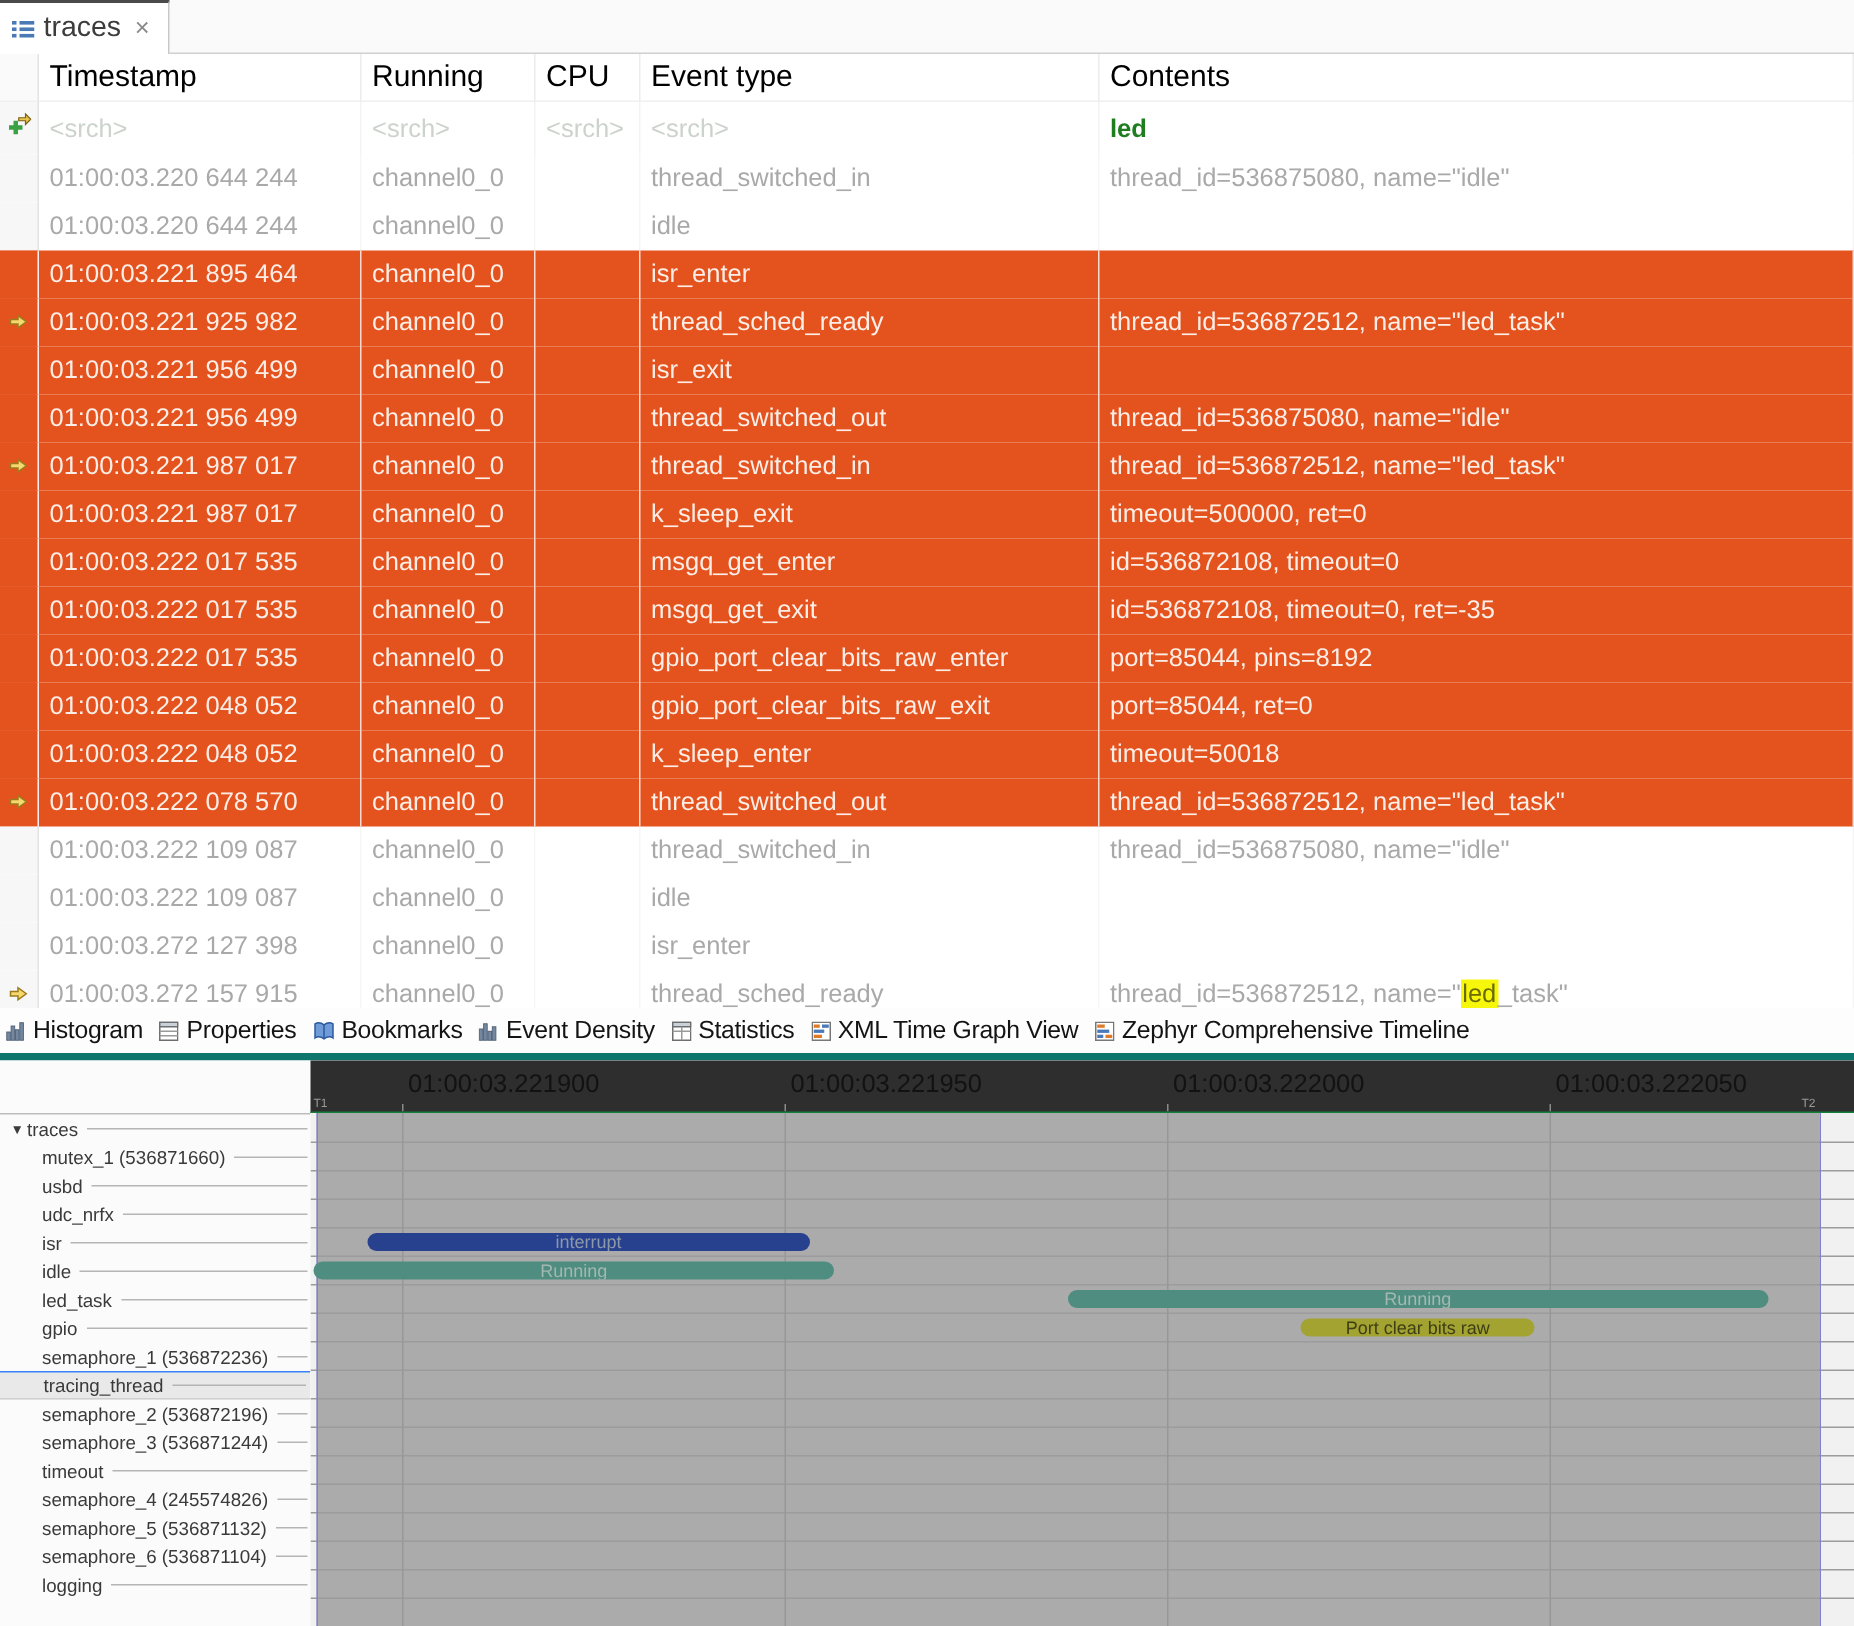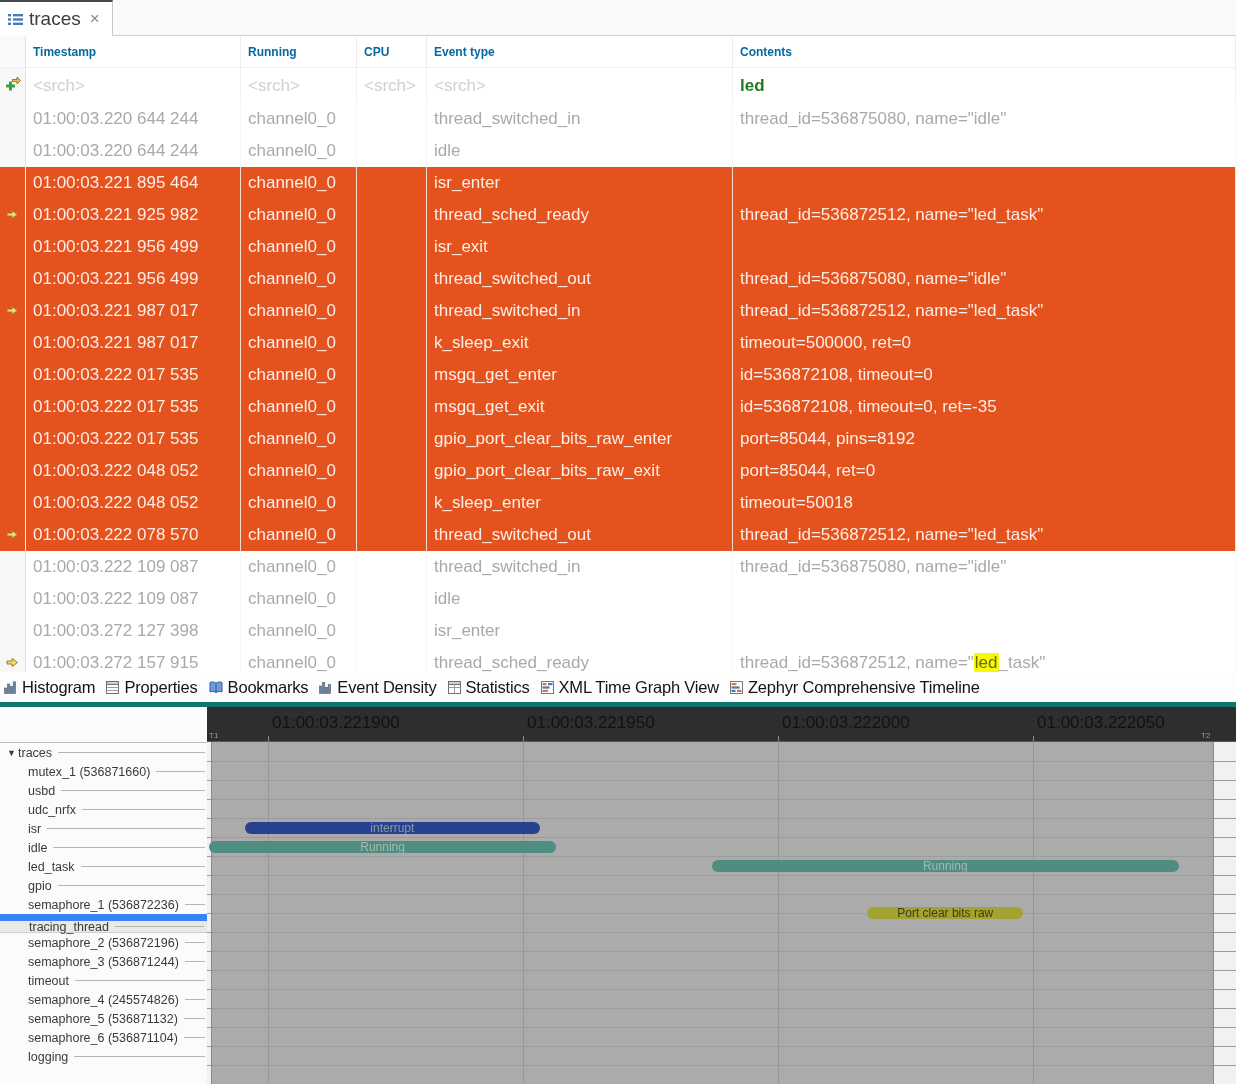--- a/index.html
+++ b/index.html
@@ -11,21 +11,21 @@
   .etab{position:absolute;left:0;top:0;height:36px;display:flex;align-items:center;padding:0 12px 0 8px;
         background:#fff;border-top:2px solid #4a4a4a;border-right:1px solid #c8c8c8;}
   .etab .ticon{margin-right:6px;display:inline-flex;}
   .etab .tlabel{font-size:19px;color:#3c3c3c;}
   .etab .tclose{margin-left:9px;font-size:17px;color:#8a8a8a;cursor:pointer;}
 
   
   .tablewrap{position:absolute;left:0;top:36px;width:1236px;height:636px;overflow:hidden;background:#fff;}
   .grid{display:grid;grid-template-columns:26px 215px 116px 70px 306px 1fr;}
   .thead{height:32px;}
-  .thead .hc{display:flex;align-items:center;padding-left:7px;font-size:12px;font-weight:700;color:#0369a1;
+  .thead .hc{display:flex;align-items:center;padding-left:7px;font-size:20px;font-weight:400;color:#000000;
              border-right:1px solid #ececec;border-bottom:1px solid #f0f0f0;}
   .thead .hg{background:#fafafa;border-right:1px solid #e3e3e3;}
   .searchrow{height:35px;}
   .searchrow .sc{display:flex;align-items:center;padding-left:7px;font-size:17px;color:#ccd2cc;border-right:1px solid #f3f3f3;}
   .searchrow .sg{background:#f7f7f7;border-right:1px solid #e3e3e3;display:flex;align-items:center;justify-content:center;}
   .searchrow .sled{color:#1e7d1e;font-weight:700;}
   .row{height:32px;}
   .row .c{display:flex;align-items:center;padding-left:7px;font-size:17px;color:#a9a9a9;
           border-right:1px solid rgba(0,0,0,0.035);white-space:nowrap;overflow:hidden;}
   .row .g{background:#f7f7f7;border-right:1px solid #e3e3e3;display:flex;align-items:center;justify-content:center;padding-left:0;}
@@ -42,21 +42,21 @@
   .btab .blabel{font-size:16.5px;color:#141414;letter-spacing:-0.2px;white-space:nowrap;}
 
   
   .timeline{position:absolute;left:0;top:707px;width:1236px;height:377px;background:#fbfbfb;}
   .tree{position:absolute;left:0;top:35px;width:207px;height:342px;background:#fbfbfb;overflow:hidden;border-top:1px solid #bdbdbd;}
   .titem{height:19px;display:flex;align-items:center;}
   .titem .arrow{font-size:9px;color:#3a3a3a;margin-left:7px;width:11px;}
   .titem .tl{font-size:12.5px;color:#3a3a3a;white-space:nowrap;}
   .titem .tline{flex:1;height:1px;background:#b5b5b5;margin:0 2px 0 6px;}
   .titem.child .tl{margin-left:28px;}
-  .titem.hl{background:#e9e9e9;border-top:7px solid #3b82f6;border-bottom:1px solid #d0d0d0;}
+  .titem.hl{background:#e9e9e9;border-top:1px solid #3b82f6;border-bottom:1px solid #d0d0d0;}
 
   .axis{position:absolute;left:207px;top:0;width:1029px;height:35px;background:#2e2e2e;border-bottom:1px solid #15803d;overflow:hidden;}
   .axlabel{position:absolute;top:6px;font-size:17px;color:#121212;white-space:nowrap;}
   .axtick{position:absolute;bottom:0;width:1px;height:5px;background:#8a8a8a;}
   .axsel{position:absolute;bottom:1px;font-size:8px;color:#9a9a9a;}
 
   .plot{position:absolute;left:207px;top:35px;width:1029px;height:342px;background:#f1f1f1;overflow:hidden;}
   .selregion{position:absolute;top:0;height:342px;background:#ababab;}
   .gv{position:absolute;top:0;width:1px;height:342px;background:#979797;}
   .gh{position:absolute;left:0;width:1029px;height:1px;background:#9c9c9c;}
@@ -470,19 +470,19 @@
         <div class="selline" style="left: 1006px; background: rgb(128, 128, 210);"></div>
         <div class="bar" style="left: 37.8664px; width: 295px; top: 80px; background: rgb(39, 65, 143);">
           <span class="blb" style="color: rgb(141, 152, 168);">interrupt</span>
         </div>
         <div class="bar" style="left: 2px; width: 347.145px; top: 99px; background: rgb(79, 141, 128);">
           <span class="blb" style="color: rgb(163, 184, 176);">Running</span>
         </div>
         <div class="bar" style="left: 504.787px; width: 466.92px; top: 118px; background: rgb(79, 141, 128);">
           <span class="blb" style="color: rgb(163, 184, 176);">Running</span>
         </div>
-        <div class="bar" style="left: 660.428px; width: 155.637px; top: 137px; background: rgb(163, 163, 50); margin-top: 28px;">
+        <div class="bar" style="left: 660.428px; width: 155.637px; top: 137px; background: rgb(163, 163, 50);">
           <span class="blb" style="color: rgb(62, 62, 20);">Port clear bits raw</span>
         </div>
       </div>
   </div>
 
 </div>
 
 </body></html>

